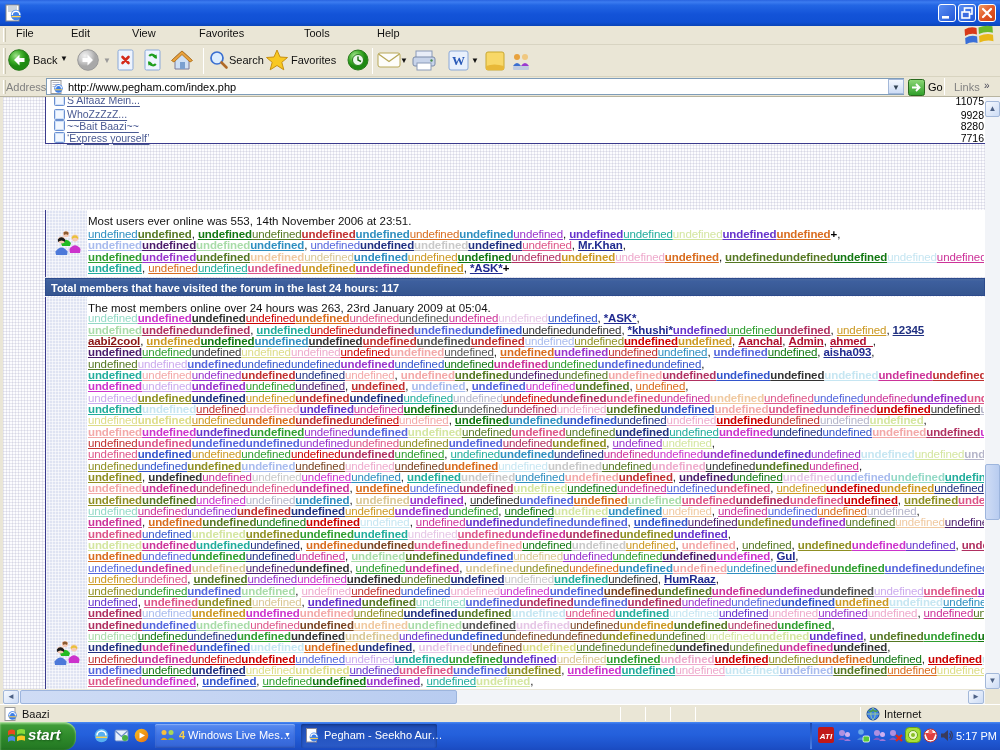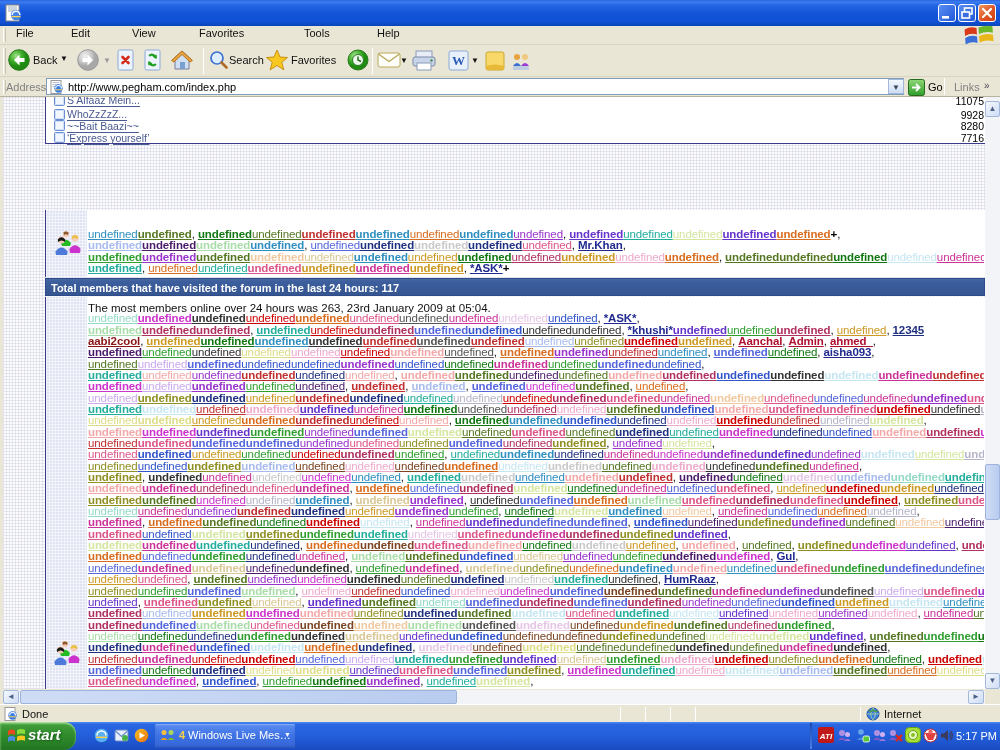--- a/index.html
+++ b/index.html
@@ -242,20 +242,21 @@
           <path d="M9.5 2.6 Q12 0.4 14.6 2.8 L14 5 Q12 3.6 10 5 Z" fill="#8a5a30"></path>
 <path d="M7 13 Q12 6.5 17 13 L16 16 L8 16 Z" fill="#22bb22"></path>
 <circle cx="21" cy="8" r="3.4" fill="#f6c9b4"></circle>
           <path d="M17.6 7.2 Q21 3.2 24.4 7.4 L24 9 Q21 6.4 18 9 Z" fill="#e8c23a"></path>
 <path d="M15.5 19 Q21 11.5 26.5 19 L26 23 L16 23 Z" fill="#cc33cc"></path>
 <circle cx="7.5" cy="10" r="3.6" fill="#f6c9b4"></circle>
           <path d="M3.8 9.4 Q7.5 5 11.2 9.6 L11 12 Q7.5 8.8 4 12 Z" fill="#1a1a1a"></path>
 <path d="M1.5 21.5 Q7.5 13.5 13.5 21.5 L13 25 L2 25 Z" fill="#4d79d9"></path>
         </g>
       </svg>
+<span class="abs" style="left:85px;top:118px;font-size:11.5px;color:#111">Most users ever online was 553, 14th November 2006 at 23:51.</span>
 <div class="bluebar" style="left:42px;top:181px;width:940px;height:18px;border:1px solid #2c4a8c">
 <span style="position:absolute;left:5px;top:3px">Total members that have visited the forum in the last 24 hours: 117</span>
       </div>
 <div class="abs" style="left:42px;top:200px;width:941px;height:392px;background:#fff;border-left:1px solid #3b3b8c"></div>
 <div class="abs altl" style="left:43px;top:200px;width:41px;height:392px"></div>
 <svg style="position:absolute;left:50px;top:543px" width="28" height="26" viewBox="0 0 28 26">
 <g>
           <ellipse cx="8" cy="23" rx="7" ry="2.4" fill="#cfe0f5"></ellipse>
           <ellipse cx="20" cy="20" rx="7" ry="2.4" fill="#e6d9f2"></ellipse>
 <circle cx="12" cy="4" r="3.1" fill="#f6c9b4"></circle>
@@ -316,21 +317,21 @@
 <div class="sbtn" style="left:3px;top:690px;width:16px;height:14px;font-size:8px;line-height:12px">◄</div>
 <div class="thumb" style="left:20px;top:690px;width:437px;height:14px"></div>
 <div class="sbtn" style="left:968px;top:690px;width:16px;height:14px;font-size:8px;line-height:12px">►</div>
 <div id="sb" class="abs">
 <svg style="position:absolute;left:4px;top:2px" width="14" height="14" viewBox="0 0 14 14">
         <rect x="1" y="0.5" width="10" height="13" fill="#fff" stroke="#999"></rect>
         <circle cx="8.5" cy="8.5" r="4.2" fill="#3a7de8"></circle>
         <path d="M5.5 8.5 a3 3 0 0 1 6 0" fill="none" stroke="#fff" stroke-width="1.1"></path>
         <path d="M4.8 9.8h7.4" stroke="#ffd24d" stroke-width="1"></path>
       </svg>
-<span style="position:absolute;left:22px;top:3px">Done</span>
+<span style="position:absolute;left:22px;top:3px">Baazi</span>
 <span class="sep" style="left:620px;top:2px;height:14px"></span>
       <span class="sep" style="left:645px;top:2px;height:14px"></span>
       <span class="sep" style="left:670px;top:2px;height:14px"></span>
       <span class="sep" style="left:695px;top:2px;height:14px"></span>
       <span class="sep" style="left:860px;top:2px;height:14px"></span>
 <svg style="position:absolute;left:866px;top:2px" width="14" height="14" viewBox="0 0 14 14">
         <circle cx="7" cy="7" r="6" fill="#3a7de8" stroke="#1a4a9a"></circle>
         <path d="M1 7 h12 M7 1 a9 9 0 0 1 0 12 M7 1 a9 9 0 0 0 0 12" fill="none" stroke="#9ac89a" stroke-width="1"></path>
         <path d="M2.5 3.5 Q5 5.5 7 3 Q9 5 11.5 3.8" fill="none" stroke="#4a9a4a" stroke-width="1.6"></path>
       </svg>
@@ -370,20 +371,29 @@
 <svg style="position:absolute;left:5px;top:5px" width="16" height="13" viewBox="0 0 16 13">
           <circle cx="4" cy="3.5" r="2.5" fill="#f8c040"></circle>
           <path d="M0.5 11 Q4 6.5 7.5 11 Z" fill="#e8a020"></path>
           <circle cx="11" cy="3.5" r="2.5" fill="#a8d858"></circle>
           <path d="M7.5 11 Q11 6.5 14.5 11 Z" fill="#78b838"></path>
         </svg>
 <span style="position:absolute;left:24px;top:5px;color:#f8d048;font-weight:bold">4</span>
 <span style="position:absolute;left:33px;top:5px">Windows Live Mes…</span>
 <span style="position:absolute;right:4px;top:7px;font-size:7px">▼</span>
       </div>
+<div class="tkb" style="left:301px;width:136px;background:linear-gradient(180deg,#1e4cb4 0%,#2454c0 50%,#2a5ac8 100%);box-shadow:inset 0 1px 3px #10307a">
+<svg style="position:absolute;left:5px;top:4px" width="13" height="15" viewBox="0 0 13 15">
+          <rect x="0.5" y="0.5" width="10" height="13.5" fill="#fff" stroke="#889"></rect>
+          <circle cx="8" cy="9" r="4.4" fill="#3a7de8"></circle>
+          <path d="M4.9 9 a3.1 3.1 0 0 1 6.2 0" fill="none" stroke="#fff" stroke-width="1.1"></path>
+          <path d="M4 10.4 h8" stroke="#ffd24d" stroke-width="1"></path>
+        </svg>
+<span style="position:absolute;left:23px;top:5px">Pegham - Seekho Aur…</span>
+      </div>
 <div class="abs" style="left:810px;top:1px;width:2px;height:26px;background:linear-gradient(180deg,#1a48b0,#4a80e8)"></div>
 <div class="tray" style="left:818px;top:5px">
 <svg width="16" height="16" viewBox="0 0 16 16">
           <rect width="16" height="16" rx="2" fill="#c01818"></rect>
           <text x="8" y="11.5" font-size="8" font-weight="bold" fill="#fff" text-anchor="middle" font-style="italic">ATI</text>
         </svg></div>
 <div class="tray" style="left:837px;top:6px"><svg width="15" height="15" viewBox="0 0 15 15">
           <circle cx="5" cy="5" r="3" fill="#b090e0"></circle>
           <path d="M1 12 Q5 7 9 12 Z" fill="#8058c0"></path>
           <circle cx="10.5" cy="6.5" r="2.5" fill="#d0b0f0"></circle>

